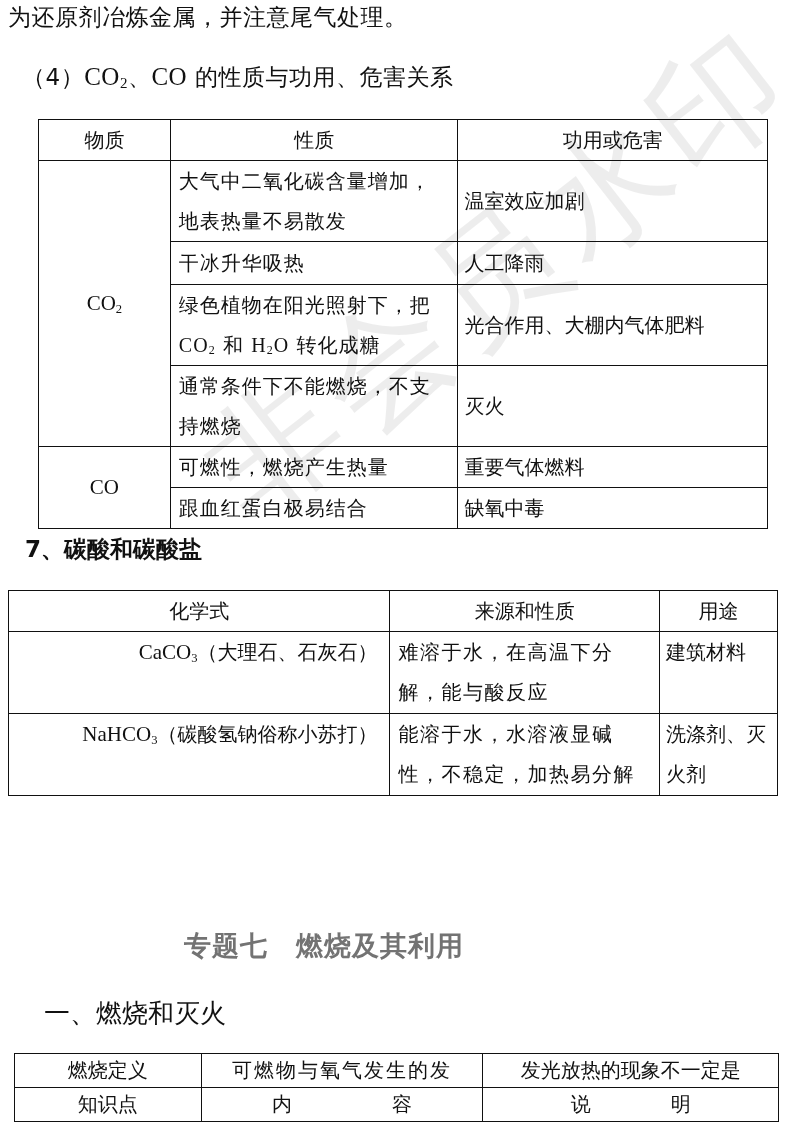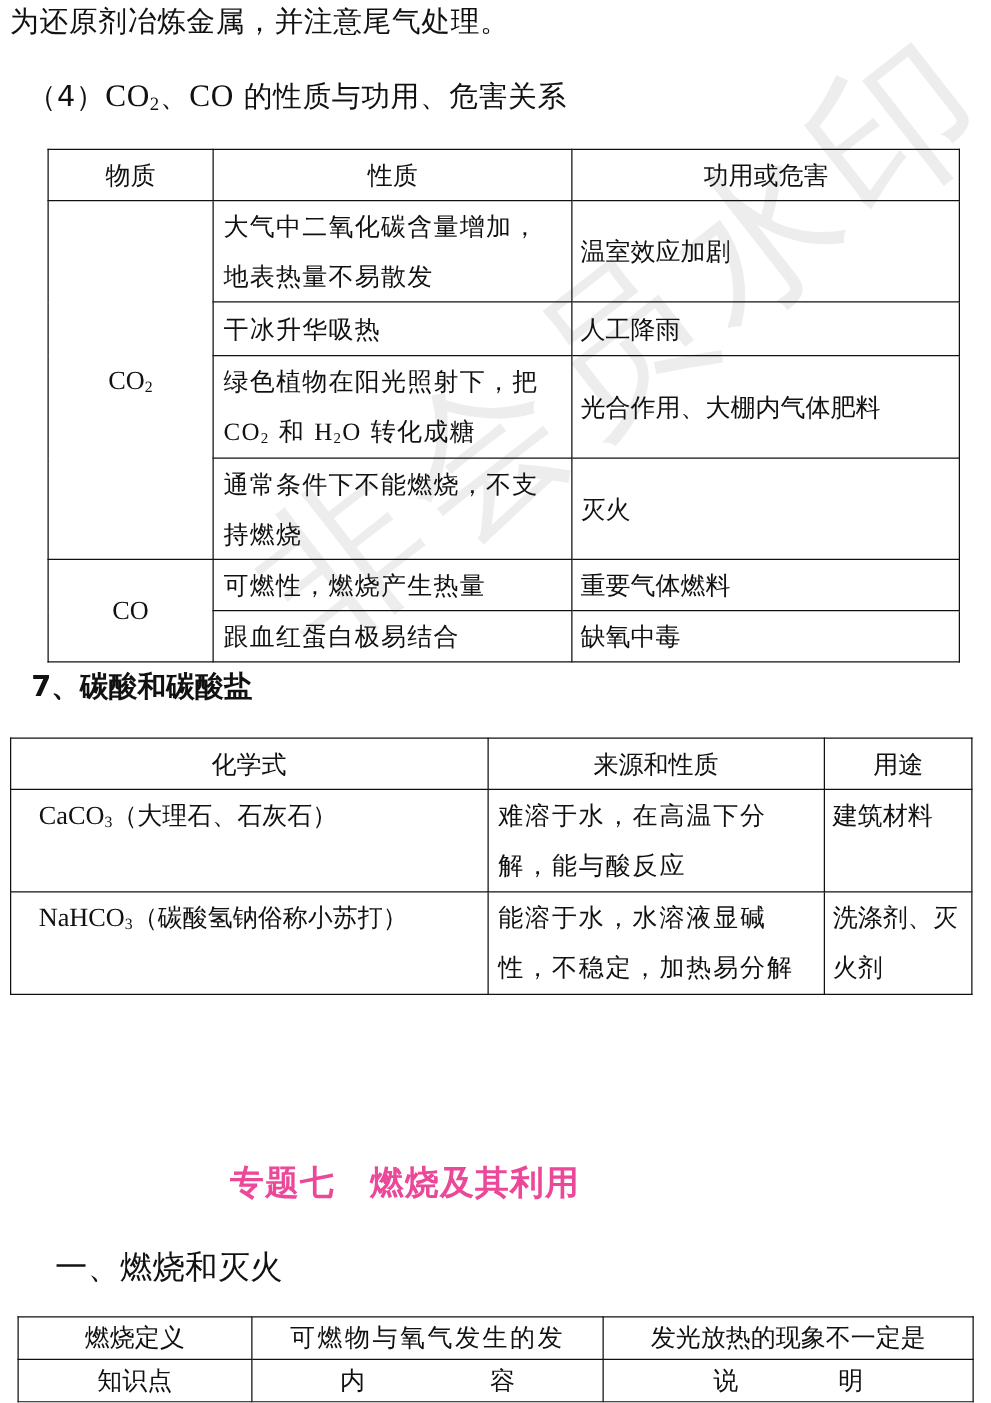--- a/index.html
+++ b/index.html
@@ -18,25 +18,25 @@
   .t1 { left: 38px; top: 119px; width: 730px; }
   .t1 th { height: 40px; text-align: center; }
   .t1 td.sub-c { text-align: center; font-family: Liberation Serif, serif; font-size: 21px; }
   .t1 td.prop { padding: 0 6px 0 8px; line-height: 40px; letter-spacing: 1px; }
   .t1 td.use { padding: 0 6px; line-height: 40px; }
   .serif { font-family: "Liberation Serif", serif; }
   .h7 { left: 25px; top: 534px; font-size: 23px; font-weight: bold; }
   .t2 { left: 8px; top: 590px; width: 770px; }
   .t2 th { height: 40px; text-align: center; }
   .t2 td { vertical-align: top; line-height: 40px; }
-  .t2 td.f { padding: 0 22px; }
+  .t2 td.f { padding: 0 12px; text-align: right; }
   .t2 td.f .latin { font-family: "Liberation Serif", serif; font-size: 21px; }
   .t2 td.s { padding: 0 17px 0 8px; letter-spacing: 1.5px; }
   .t2 td.u { padding: 0 4px 0 6px; }
-  .topic { left: 0; width: 648px; top: 928px; text-align: center; font-size: 27px; font-weight: bold; color: #ec4899; letter-spacing: 1px; }
+  .topic { left: 0; width: 648px; top: 928px; text-align: center; font-size: 27px; font-weight: bold; color: #737373; letter-spacing: 1px; }
   .sec1 { left: 8px; top: 996px; font-size: 26px; margin-left: 36px; }
   .t3 { left: 14px; top: 1053px; width: 765px; }
   .t3 th, .t3 td { height: 33px; text-align: center; font-size: 20px; }
   .t3 td.c { letter-spacing: 2px; }
   .watermark {
     left: 170px; top: 420px; font-size: 130px; color: rgba(0,0,0,0.07);
     transform: rotate(-38deg); transform-origin: left top; white-space: nowrap;
     pointer-events: none; letter-spacing: 10px;
   }
 </style>

